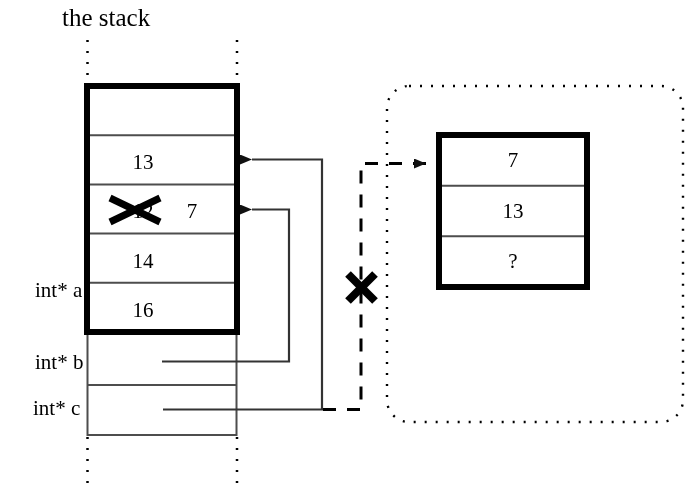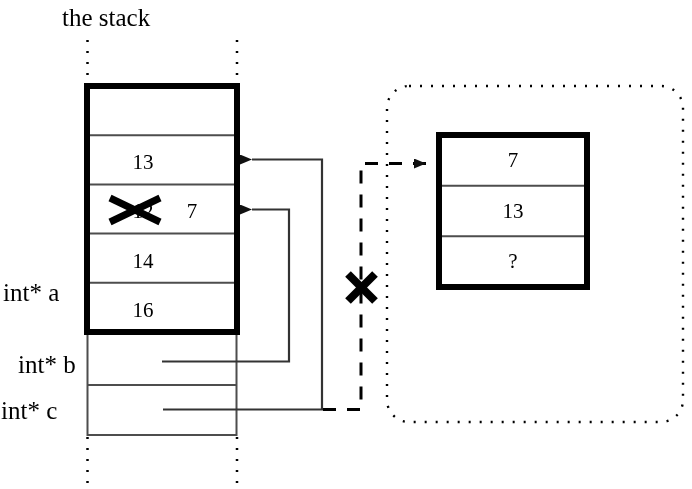--- a/index.html
+++ b/index.html
@@ -33,21 +33,22 @@
   .title {
     font-size: 25px;
     text-align: left;
     font-family: Liberation Serif, serif;
   }
   .cellval {
     font-size: 21px;
     text-align: center;
   }
   .varlbl {
-    font-size: 25px;
+    font-size: 21px;
+    margin-left: 32px;
   }
 </style>
 </head>
 <body>
 
 <div id="diagram">
 
   <svg viewBox="0 0 692 489" xmlns="http://www.w3.org/2000/svg">
 
     <defs>
@@ -125,21 +126,21 @@
   <div class="lbl cellval" style="left:88px; top:201px; width:110px;font-family:Liberation Serif, serif;">12</div>
 
   <div class="lbl cellval" style="left:172px; top:201px; width:40px;">7</div>
 
   <div class="lbl cellval" style="left:88px; top:251px; width:110px;">14</div>
 
   <div class="lbl cellval" style="left:88px; top:300px; width:110px;">16</div>
 
   <div class="lbl varlbl" style="left:3px; top:280px;">int* a</div>
 
-  <div class="lbl varlbl" style="left:18px; top:352px;">int* b</div>
+  <div class="lbl varlbl" style="left:3px; top:352px;">int* b</div>
 
   <div class="lbl varlbl" style="left:1px; top:398px;">int* c</div>
 
   <div class="lbl cellval" style="left:439px; top:150px; width:148px;">7</div>
 
   <div class="lbl cellval" style="left:439px; top:201px; width:148px;">13</div>
 
   <div class="lbl cellval" style="left:439px; top:251px; width:148px;">?</div>
 
 </div>

